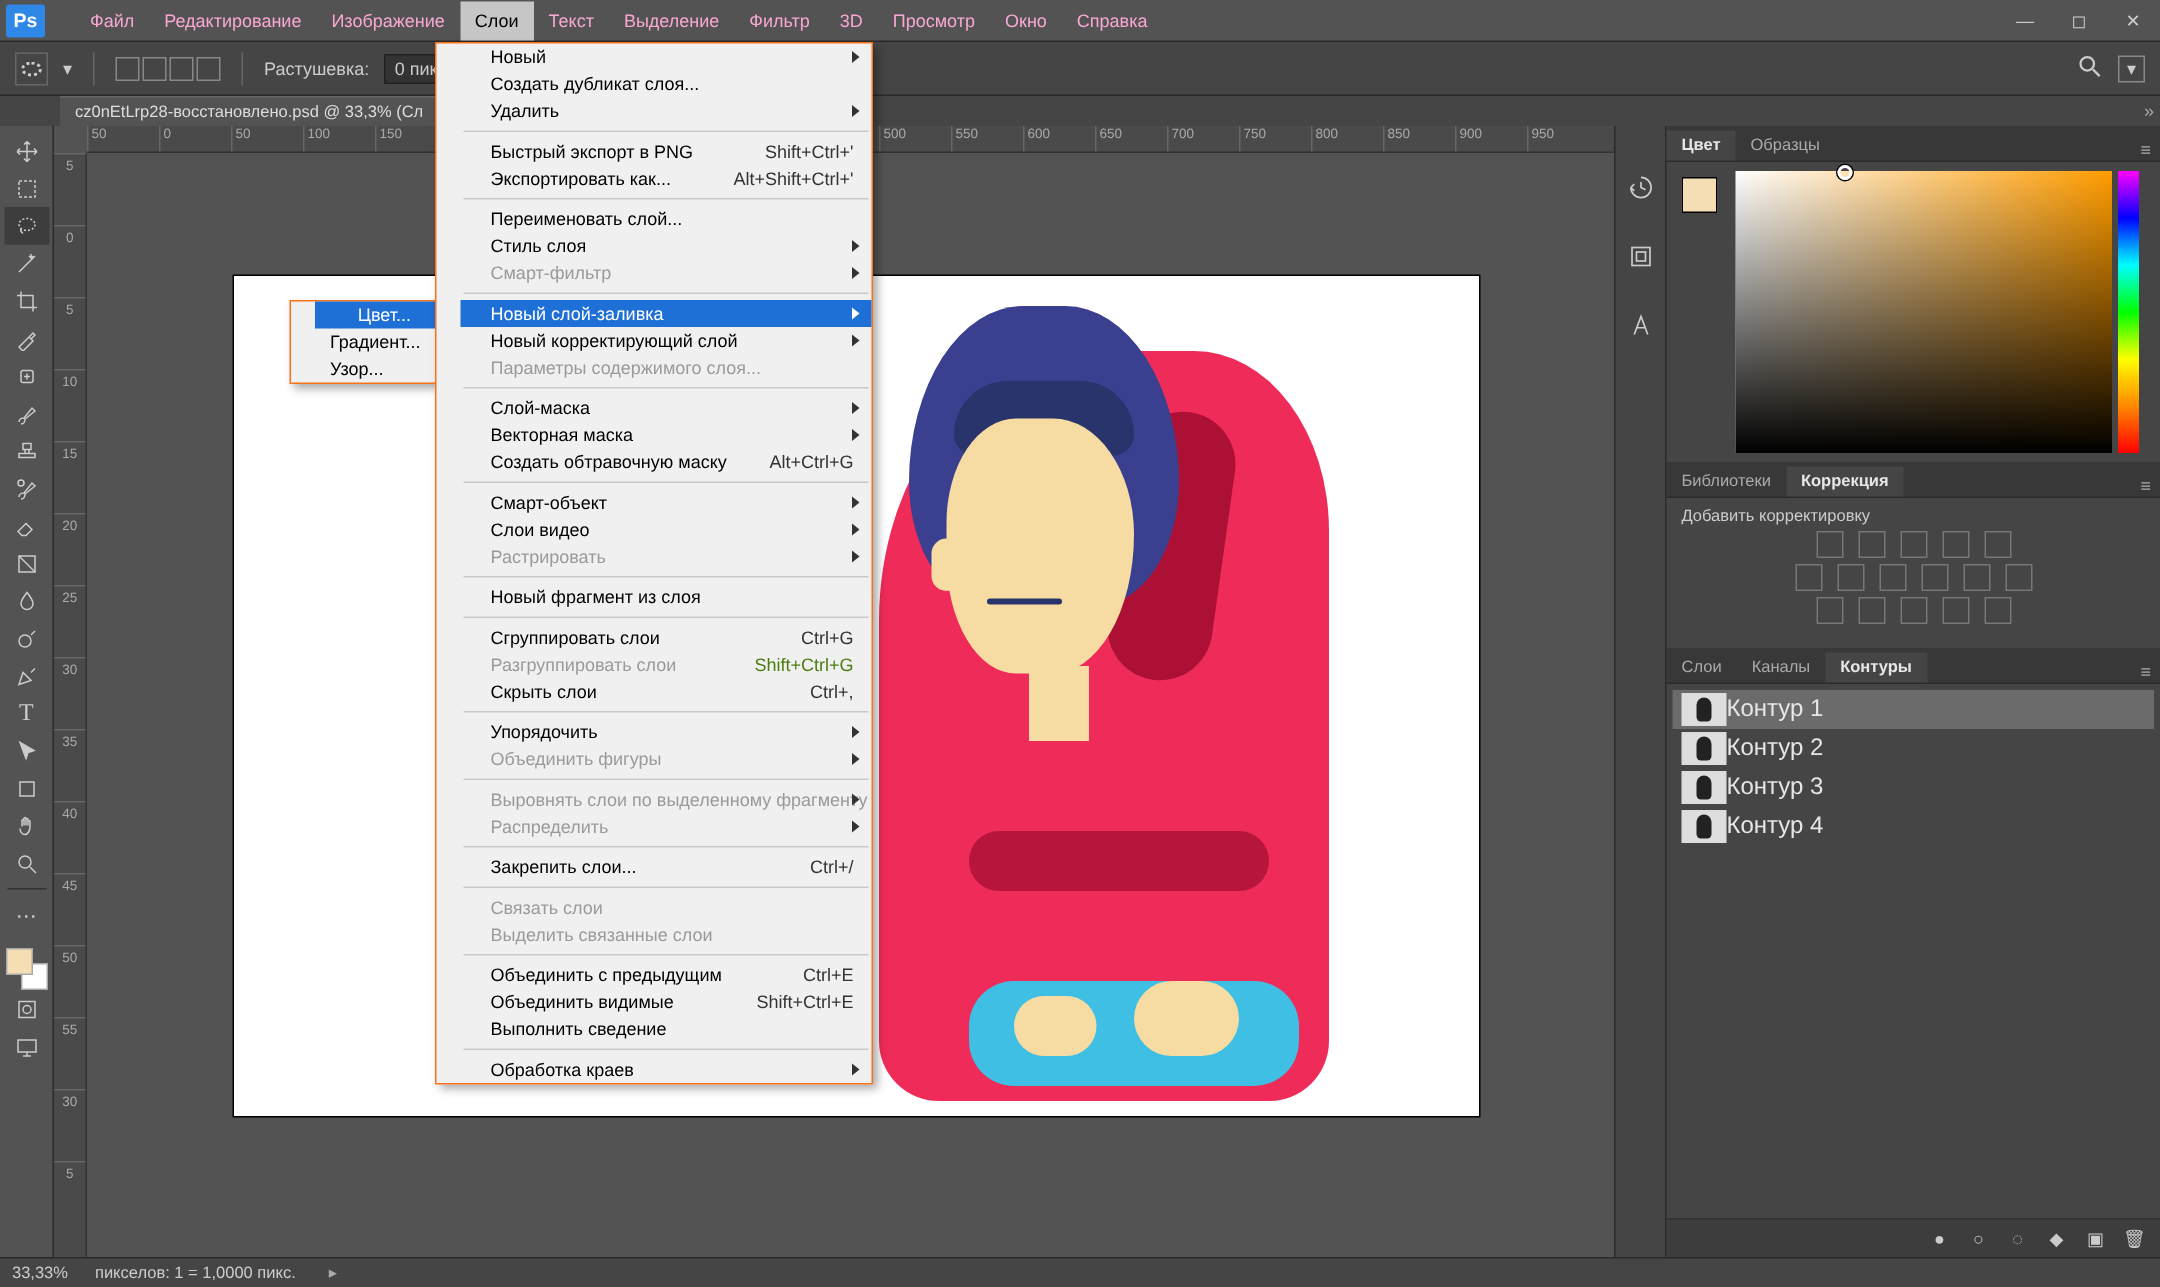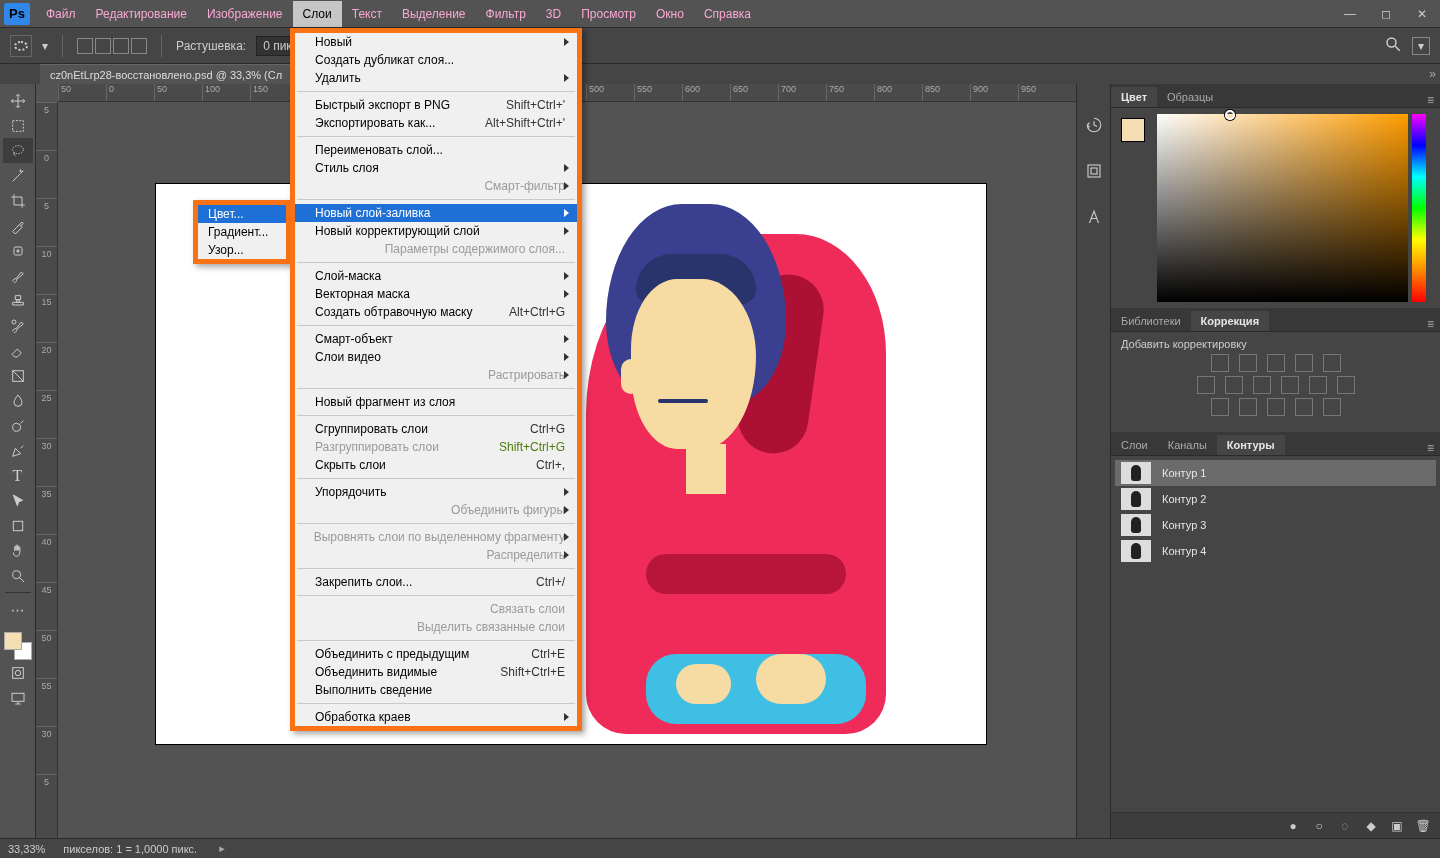--- a/index.html
+++ b/index.html
@@ -19,25 +19,25 @@
   height: 28px;
   background: #535353;
   display: flex;
   align-items: center;
   padding-left: 4px;
   border-bottom: 1px solid #2a2a2a;
 }
 .ps-logo {
   width: 26px; height: 22px;
   background: #2F87E7;
-  color: #000000;
+  color: #ffffff;
   font-weight: bold;
   font-size: 13px;
   display: flex; align-items: center; justify-content: center;
-  margin-right: 6px;
+  margin-right: 20px;
   border-radius: 2px;
 }
 .menubar .menuitem {
   padding: 6px 10px;
   color: #f9a8d4;
   cursor: default;
 }
 .menubar .menuitem.active { background: #C6C6C6; color: #000; }
 .window-controls { margin-left: auto; display: flex; }
 .window-controls div { width: 36px; height: 28px; display:flex; align-items:center; justify-content:center; color:#ccc; }
@@ -183,22 +183,22 @@
   background: linear-gradient(to bottom, #f0f, #00f, #0ff, #0f0, #ff0, #f80, #f00);
 }
 .pick-cursor { position:absolute; width:10px; height:10px; border:2px solid #fff; border-radius:50%; box-shadow:0 0 0 1px #000;}
 .adjustpanel { padding:6px 10px 12px 10px; }
 .adjustpanel .adjtitle{ font-size:11px; color:#ccc; margin-bottom:3px;}
 .adjicons { display:flex; gap:10px; margin:4px 0; justify-content:center;}
 .adjicons div { width:18px; height:18px; border:1px solid #777; }
 .pathspanel { flex:1; display:flex; flex-direction:column;}
 .pathlist { flex:1; padding:4px;}
 .pathrow {
-  height:26px; display:flex; align-items:center; gap:11px;
-  padding:0 6px; color:#e6e6e6; font-size:11px;
+  height:26px; display:flex; align-items:center; gap:0;
+  padding:0 6px; color:#e6e6e6; font-size:16px;
 }
 .pathrow.active { background:#6b6b6b;}
 .paththumb { width:30px; height:22px; background:#ddd; display:flex; align-items:center; justify-content:center;}
 .paththumb .mini { width:10px; height:16px; background:#222; border-radius:5px 5px 3px 3px;}
 .pathfooter { height:26px; border-top:1px solid #333; background:#3d3d3d; display:flex; align-items:center; justify-content:flex-end; gap:12px; padding:0 10px;}
 .pathfooter div { width:14px; height:14px; color:#ccc; display:flex; align-items:center; justify-content:center;}
 
 
 .statusbar {
   height:20px;
@@ -207,49 +207,50 @@
   display:flex; align-items:center;
   padding:0 8px;
   font-size:11px; color:#ccc;
   gap:18px;
 }
 
 
 .dropdown {
   position:absolute;
   background:#F0F0F0;
-  border:5px solid #f97316;
+  border:1px solid #f97316;
   box-shadow: 3px 3px 6px rgba(0,0,0,.35);
   color:#000;
   z-index:1000;
+  padding-left:16px;
 }
 .dropdown .mi {
   display:flex; align-items:center;
   height:18px;
   padding: 0 12px 0 20px;
   font-size:12px;
   position:relative;
   white-space:nowrap;
 }
 .dropdown .mi .shortcut { margin-left:auto; color:#333;}
-.dropdown .mi.disabled { color:#9a9a9a;justify-content:flex-end;}
+.dropdown .mi.disabled { color:#9a9a9a;}
 .dropdown .mi.disabled .shortcut { color:#4d7c0f;}
 .dropdown .mi.hover { background:#1E6FD6; color:#fff;}
 .dropdown .mi.hover .arrow { border-left-color:#fff;}
 .dropdown .sep { height:1px; background:#c9c9c9; margin:4px 2px;}
 .dropdown .arrow {
   width:0; height:0; border-top:4px solid transparent; border-bottom:4px solid transparent;
   border-left:5px solid #333; position:absolute; right:8px; top:5px;
 }
 
 #menu-layers { left:290px; top:28px; width:292px;}
 
 #menu-fill { left:193px; top:200px; width:98px;}
 #menu-fill .mi { padding-left:10px; padding-right:16px;}
-#menu-fill .mi.hover { background:#1E6FD6; color:#fff;}
+#menu-fill .mi.hover { background:#1E6FD6; color:#fff;justify-content:flex-end;}
 </style>
 </head>
 <body>
 
 <div class="menubar">
   <div class="ps-logo">Ps</div>
   <div id="menuitems" style="display: flex;">
       <div class="menuitem">Файл</div>
       <div class="menuitem">Редактирование</div>
       <div class="menuitem">Изображение</div>

